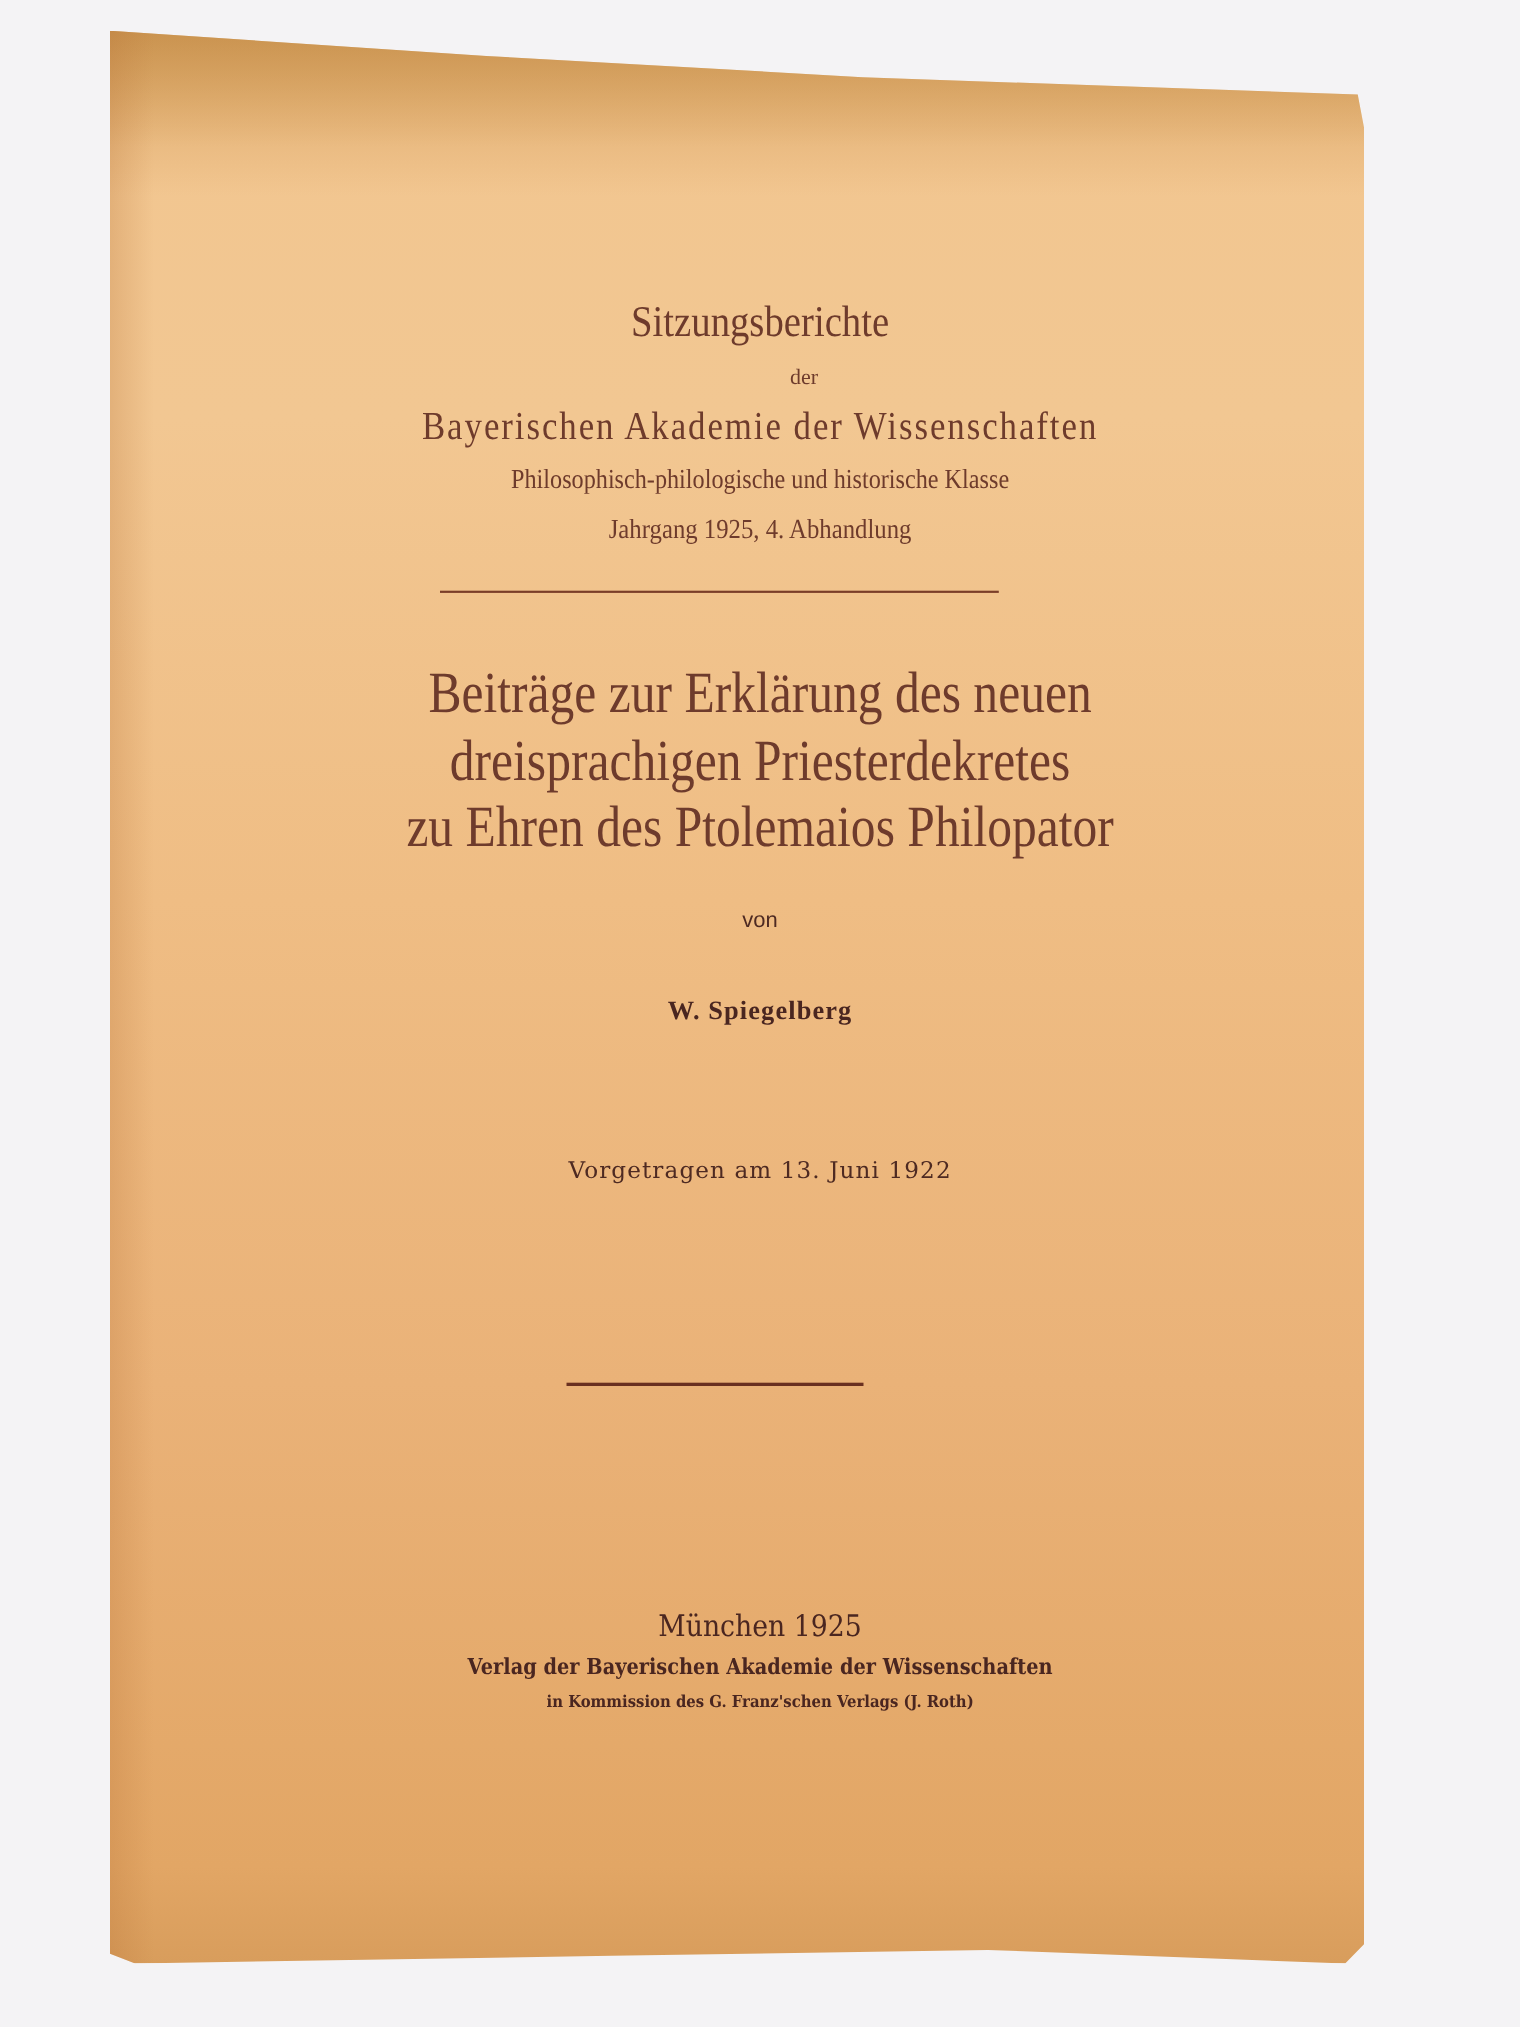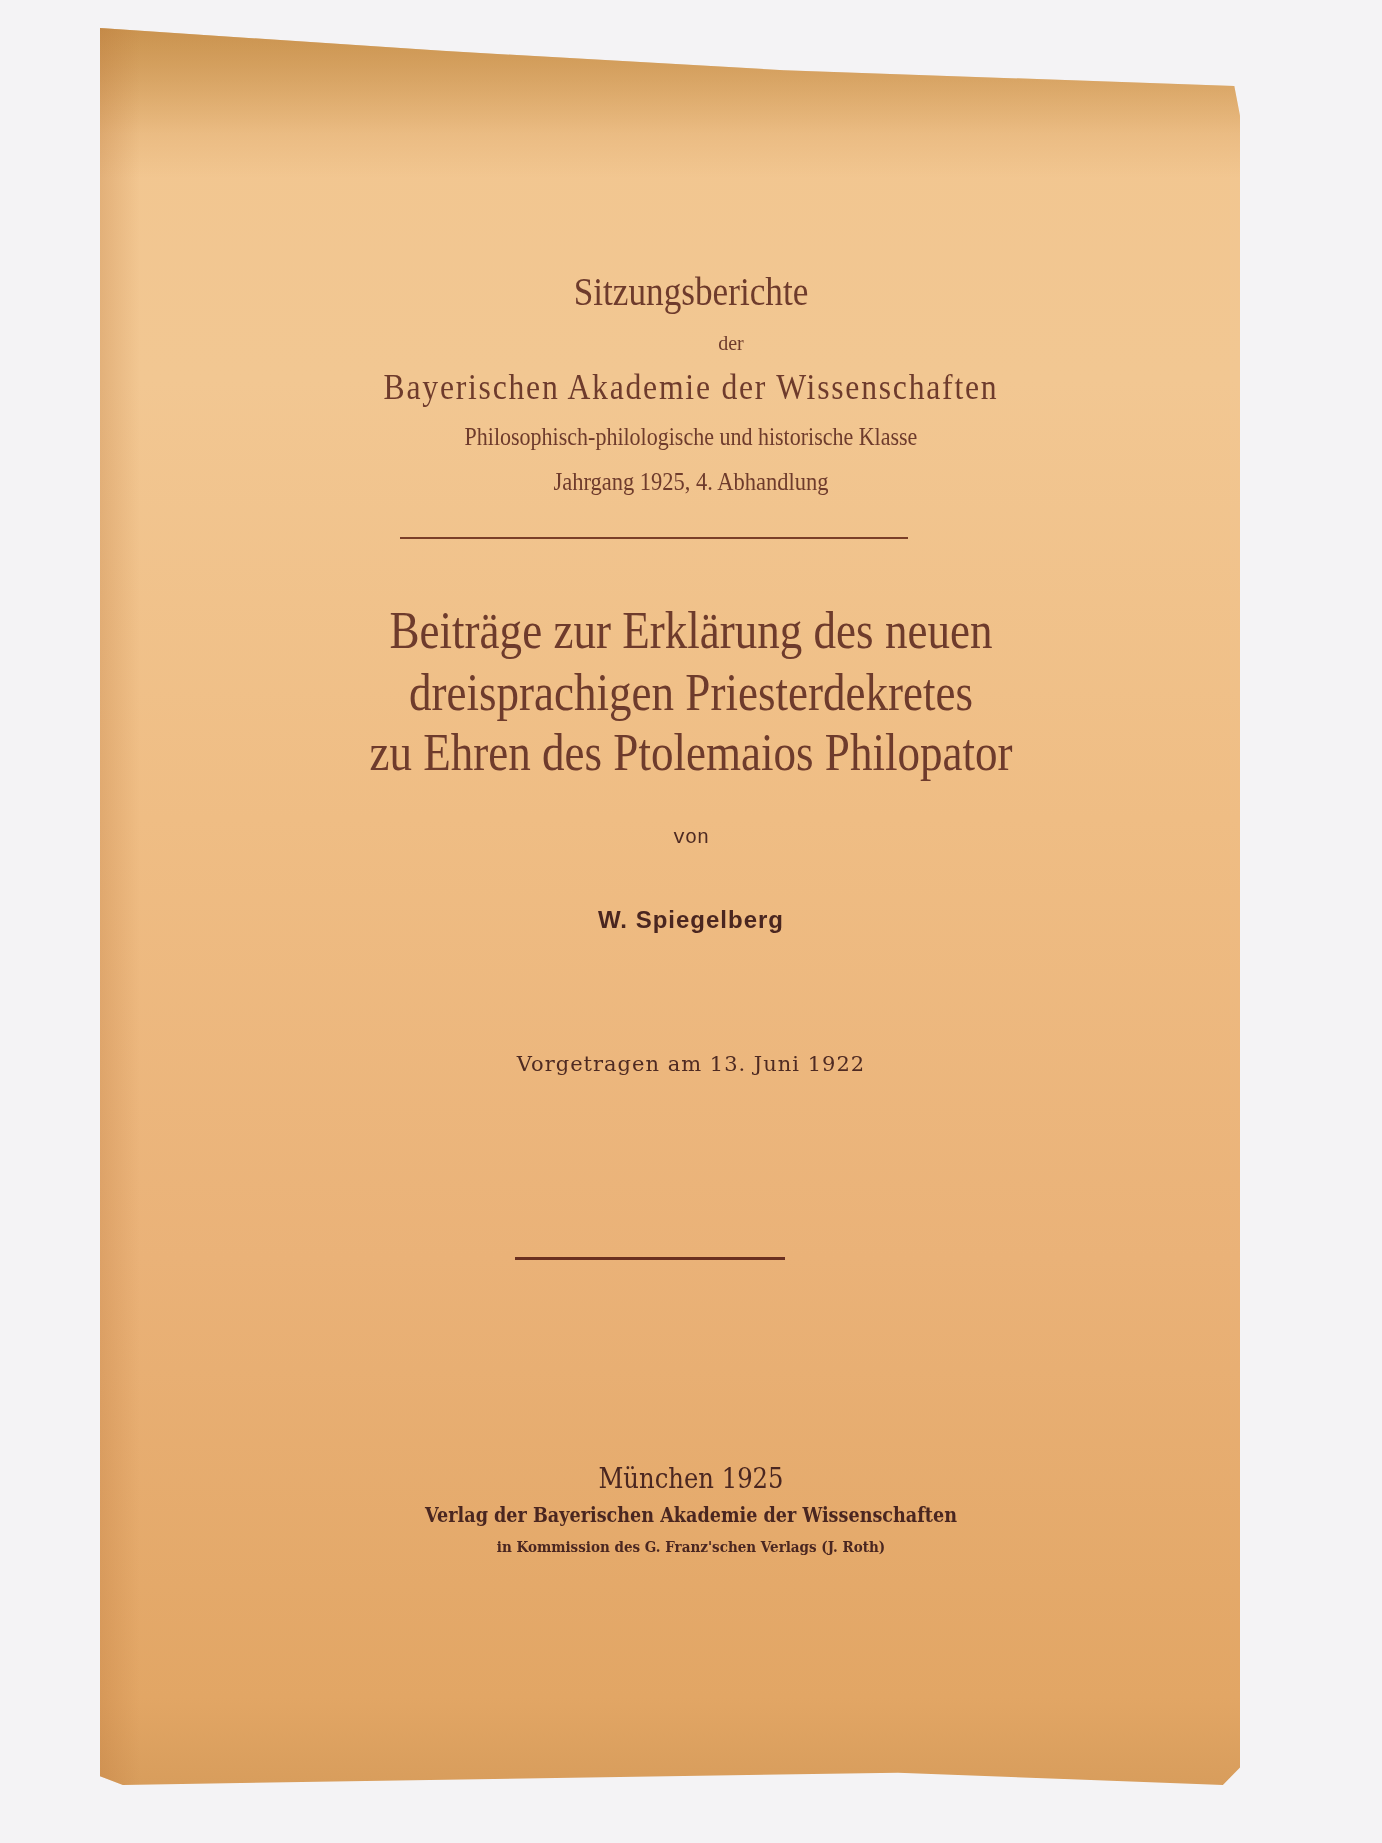--- a/index.html
+++ b/index.html
@@ -30,22 +30,22 @@
   .series-der { top:332px; font-size:20px;margin-left:40px; }
   .academy { top:366px; font-size:36px; letter-spacing:2px; transform:scaleX(0.88); }
   .klasse { top:423px; font-size:25px; transform:scaleX(0.88); }
   .jahrgang { top:468px; font-size:25px; transform:scaleX(0.9); }
   .rule { position:absolute; background:#7a3e28; height:2px; }
   .rule-top { left:400px; top:537px; width:508px; }
   .rule-bottom { left:515px; top:1257px; width:270px; height:3px; background:#6a3020; }
   .t1 { top:600px; font-size:53px; transform:scaleX(0.85); }
   .t2 { top:662px; font-size:53px; transform:scaleX(0.85); }
   .t3 { top:722px; font-size:53px; transform:scaleX(0.85); }
-  .von { top:826px; font-size:20px; font-family:Liberation Mono, monospace; color:#4e2a22; }
-  .author { top:906px; font-size:24px; font-weight:bold; font-family:Liberation Sans, sans-serif; color:#4a2620; letter-spacing:1px; }
+  .von { top:826px; font-size:20px; font-family:Liberation Sans, sans-serif; color:#4e2a22; }
+  .author { top:906px; font-size:24px; font-weight:bold; font-family:Liberation Serif, serif; color:#4a2620; letter-spacing:1px; }
   .vorgetragen { top:1052px; font-size:21px; font-family:"DejaVu Serif", serif; color:#4e2a22; letter-spacing:1px; }
   .muenchen { top:1463px; font-size:27px; font-family:"DejaVu Serif", serif; color:#4a2620; transform:scaleX(0.9); }
   .verlag { top:1503px; font-size:20px; font-family:"DejaVu Serif", serif; color:#4a2620; font-weight:bold; transform:scaleX(0.88); }
   .kommission { top:1538px; font-size:15px; font-family:"DejaVu Serif", serif; color:#4a2620; font-weight:bold; transform:scaleX(0.9); }
 </style>
 </head>
 <body>
 
 <div class="page"></div>
 

